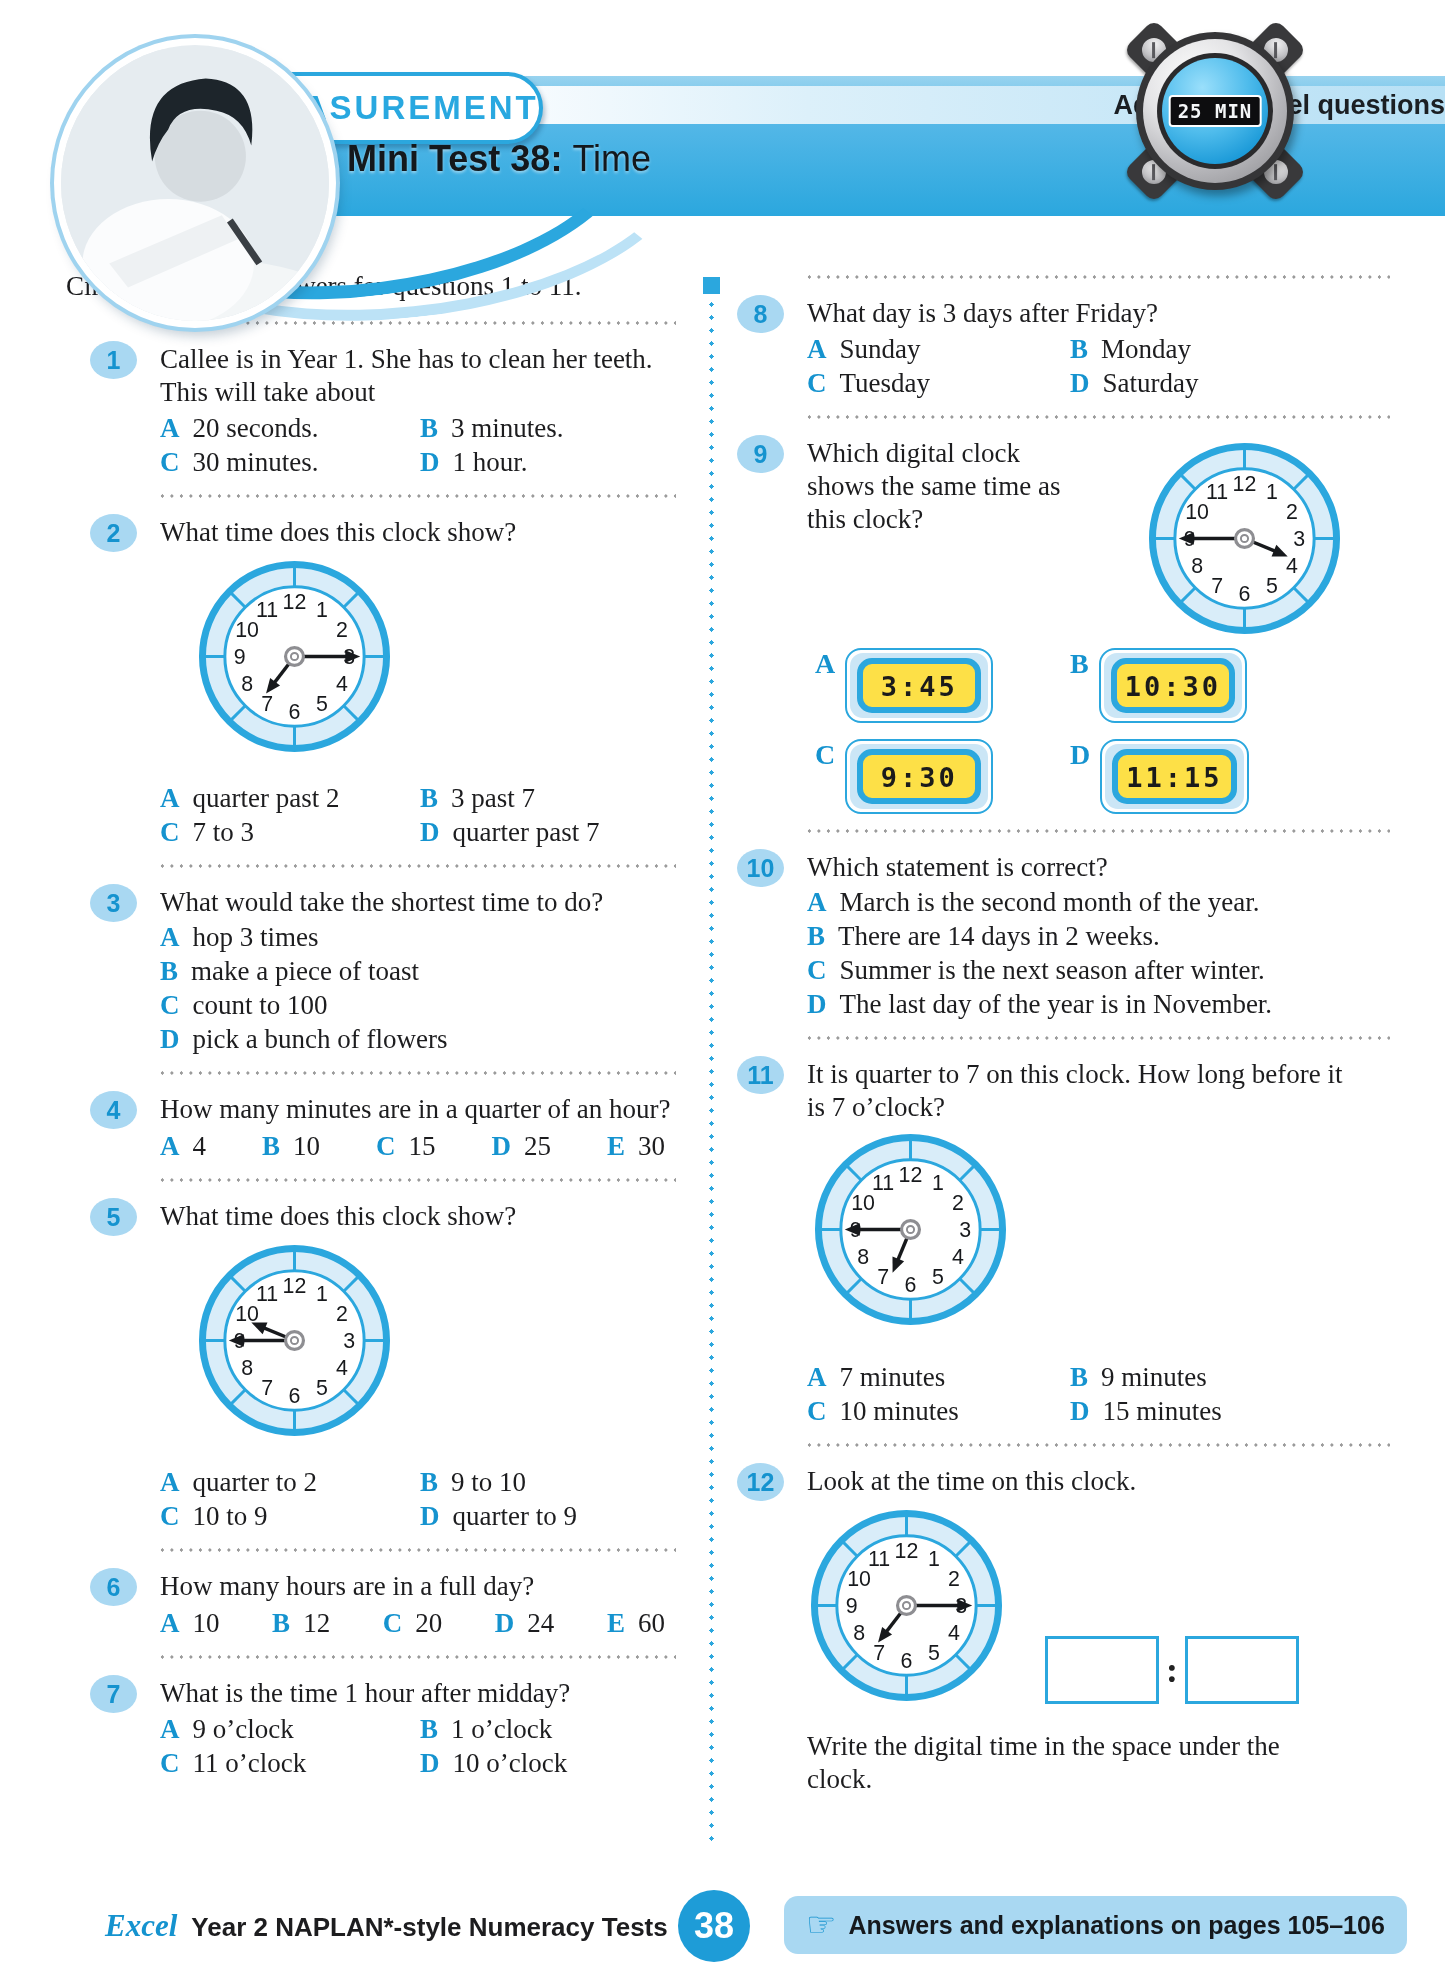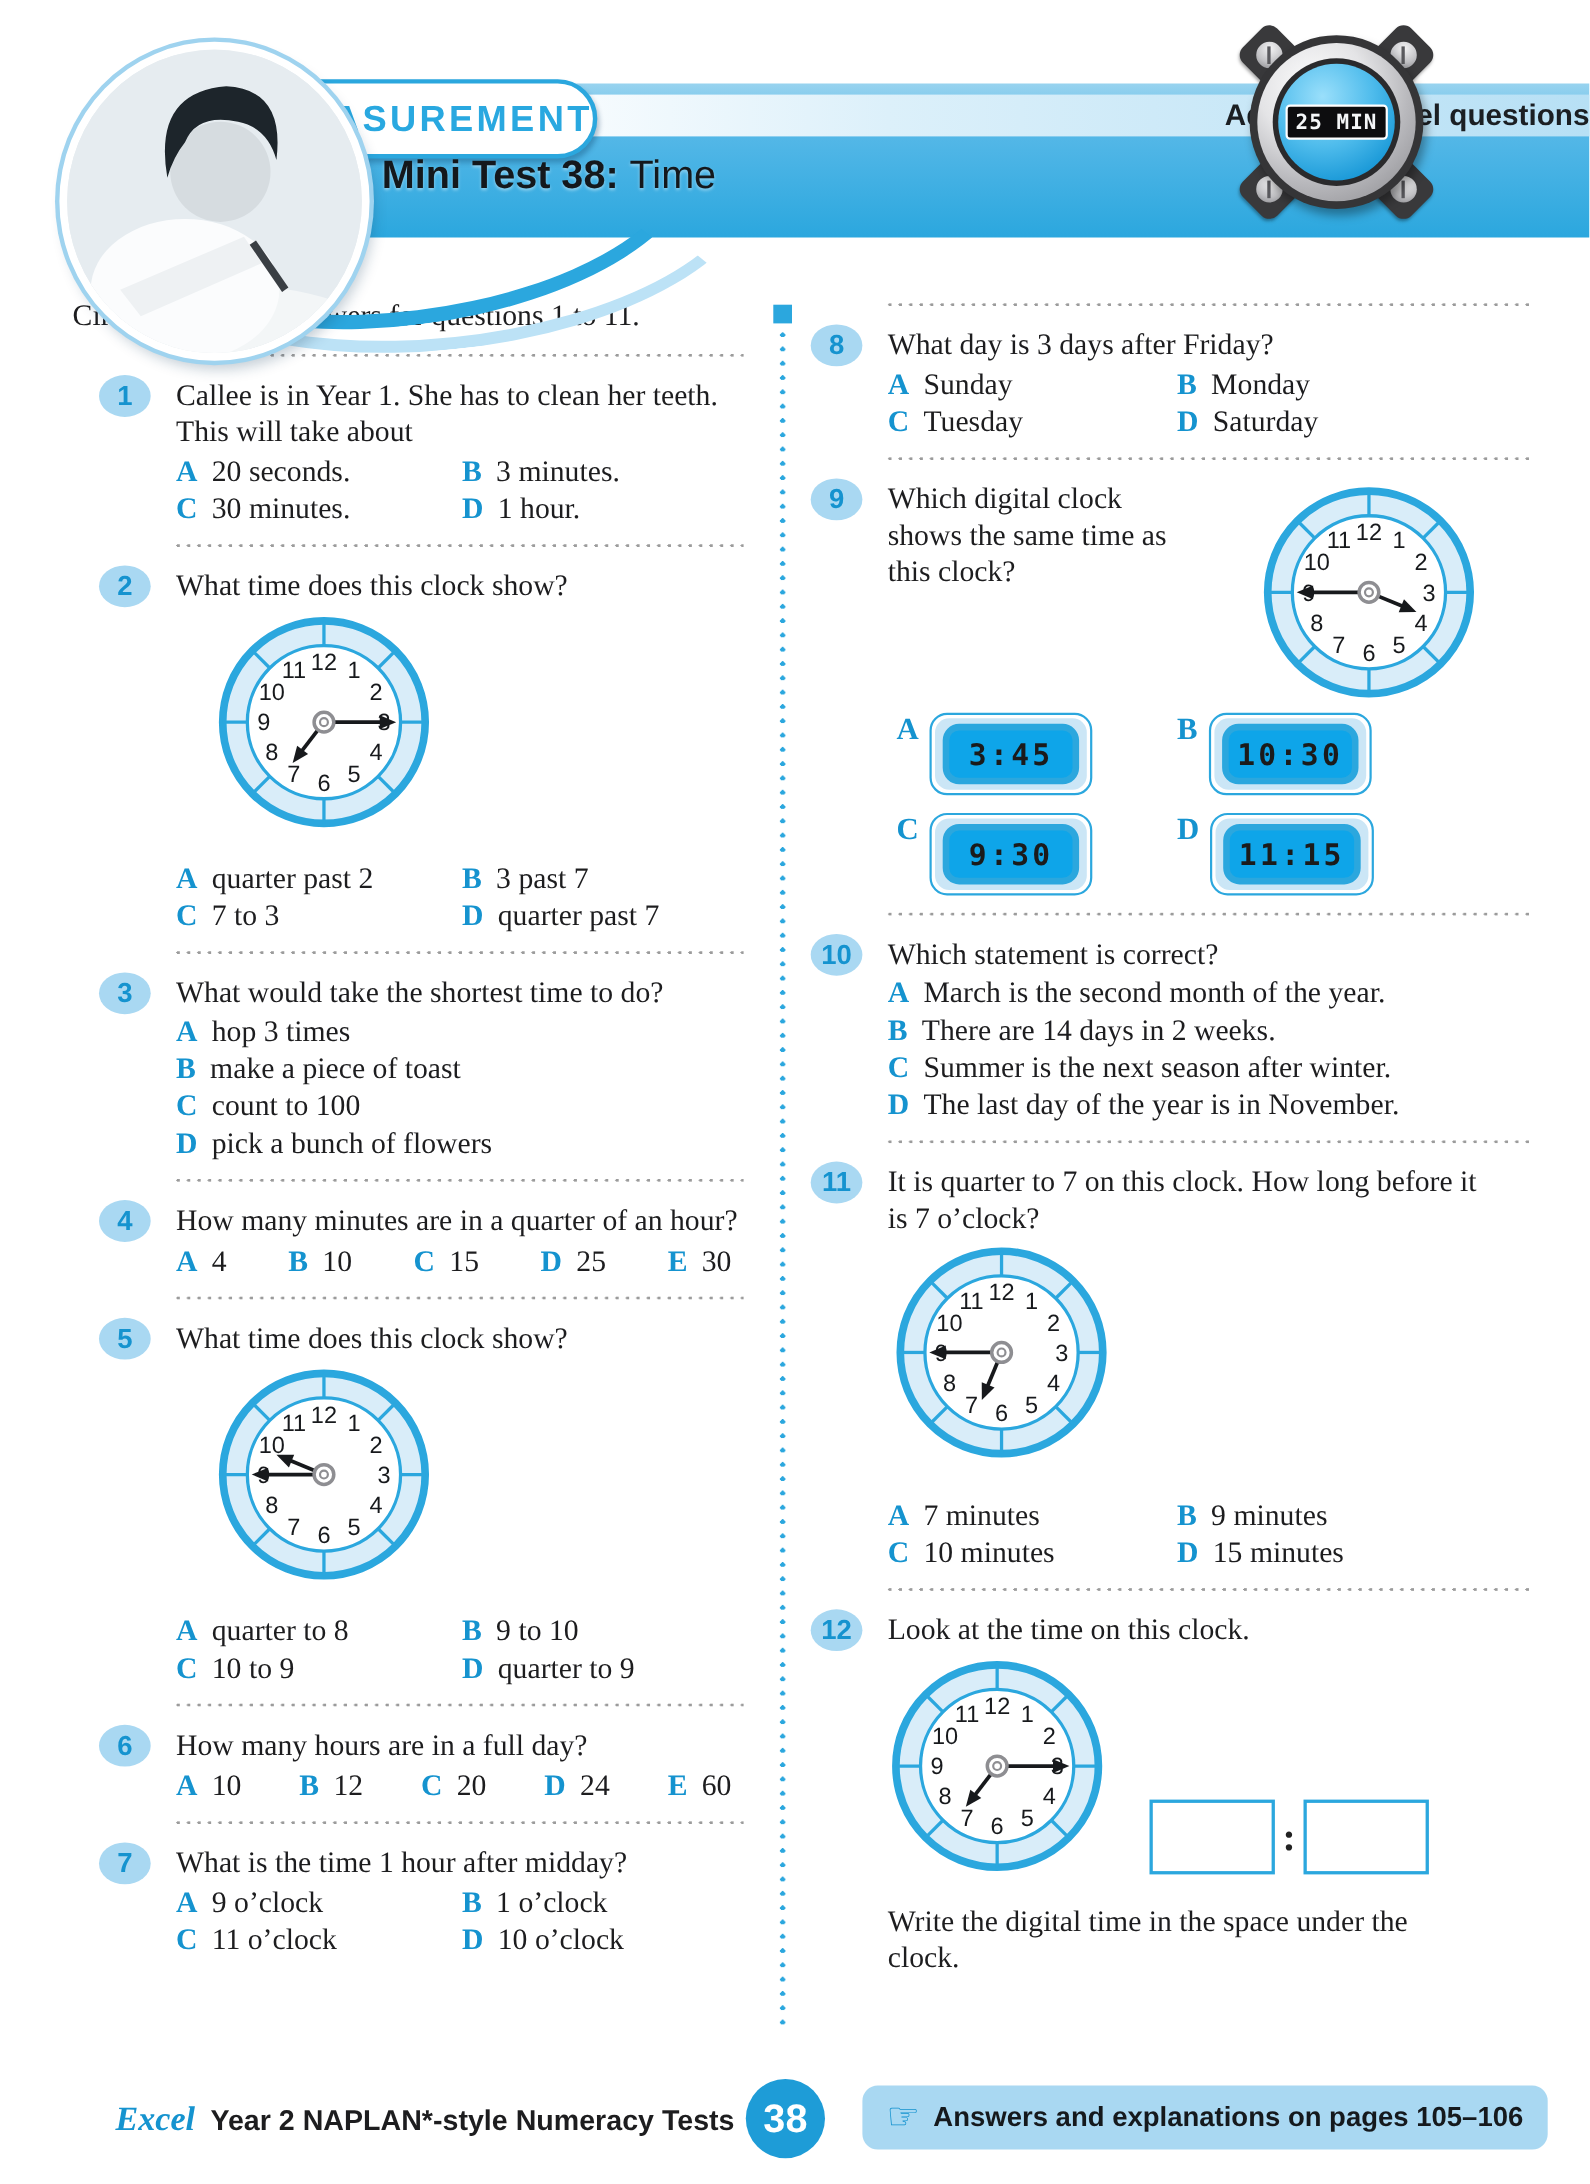--- a/index.html
+++ b/index.html
@@ -92,21 +92,21 @@
   .q11 .qtext{max-width:540px;}
   .q11 .clock{margin:6px 0 0 4px;}
   .q11 .opts2{margin-top:32px;}
 
   
   .dgrid{display:grid;grid-template-columns:255px 1fr;row-gap:16px;margin-top:10px;}
   .dcell{display:flex;align-items:flex-start;}
   .dcell .letter{margin:0 10px 0 8px;font-size:28px;}
   .digital{background:#fff;border:2px solid #2BA7DE;border-radius:16px;padding:3px;}
   .dmid{background:#CBE6F6;border-radius:13px;padding:5px 7px;}
-  .dscreen{background:#0ea5e9;border:6px solid #2BA7DE;border-radius:15px;min-width:96px;
+  .dscreen{background:#fde047;border:6px solid #2BA7DE;border-radius:15px;min-width:96px;
        text-align:center;padding:7px 8px 5px;color:#1B1B1B;
        font-family:"DejaVu Sans Mono",monospace;font-weight:bold;font-size:27px;letter-spacing:3px;}
 
   
   .q12row{position:relative;margin-top:8px;height:200px;}
   .ansboxes{position:absolute;left:238px;bottom:2px;display:flex;align-items:center;}
   .abox{width:108px;height:62px;border:3px solid #2BA7DE;background:#fff;}
   .colon{font-weight:bold;font-size:36px;color:#222;margin:0 7px;line-height:62px;}
   .note{margin:24px 0 0 0;font-size:27px;line-height:33px;max-width:505px;}
 
@@ -360,21 +360,21 @@
               <line x1="100" y1="100" x2="47.0" y2="100.0" stroke="#17191C" stroke-width="3.4"></line>
               <polygon points="34.0,100.0 49.0,93.7 49.0,106.3" fill="#17191C"></polygon>
               <line x1="100" y1="100" x2="68.6" y2="87.0" stroke="#17191C" stroke-width="3.4"></line>
               <polygon points="56.6,82.0 72.8,81.9 68.0,93.6" fill="#17191C"></polygon>
               <circle cx="100" cy="100" r="9" fill="#fff" stroke="#8E8E92" stroke-width="3.2"></circle>
               <circle cx="100" cy="100" r="3.6" fill="#fff" stroke="#8E8E92" stroke-width="2"></circle>
             </svg></div>
         <div class="opts2 after-clock">
           <div class="opt">
               <span class="letter">A</span>
-              <span>quarter to 8</span>
+              <span>quarter to 2</span>
             </div>
           <div class="opt">
               <span class="letter">B</span>
               <span>9 to 10</span>
             </div>
           <div class="opt">
               <span class="letter">C</span>
               <span>10 to 9</span>
             </div>
           <div class="opt">

